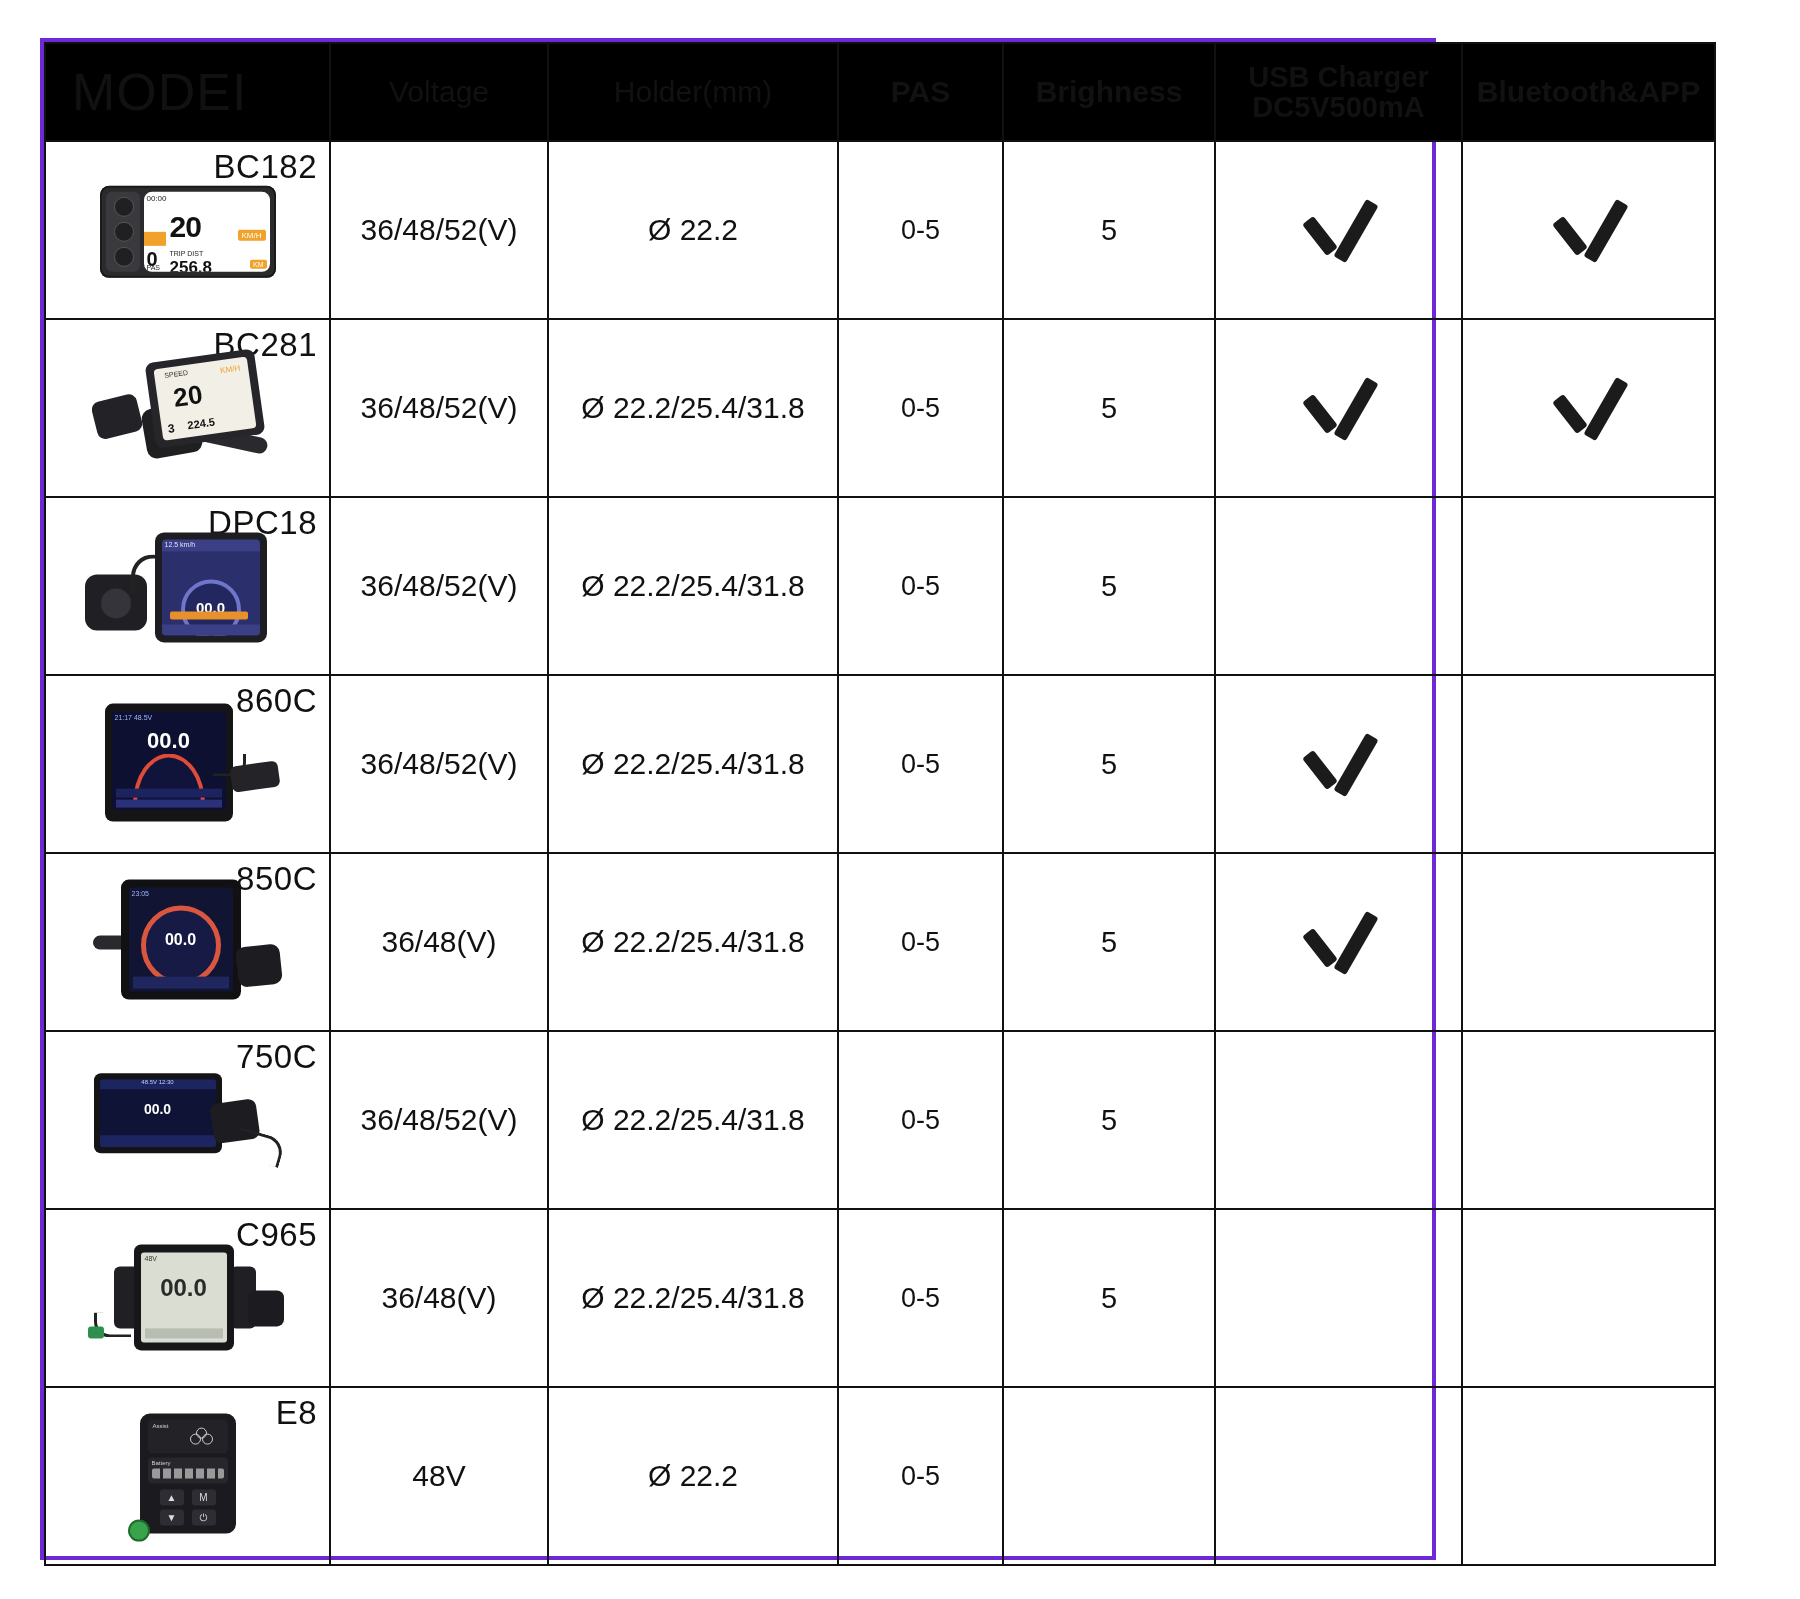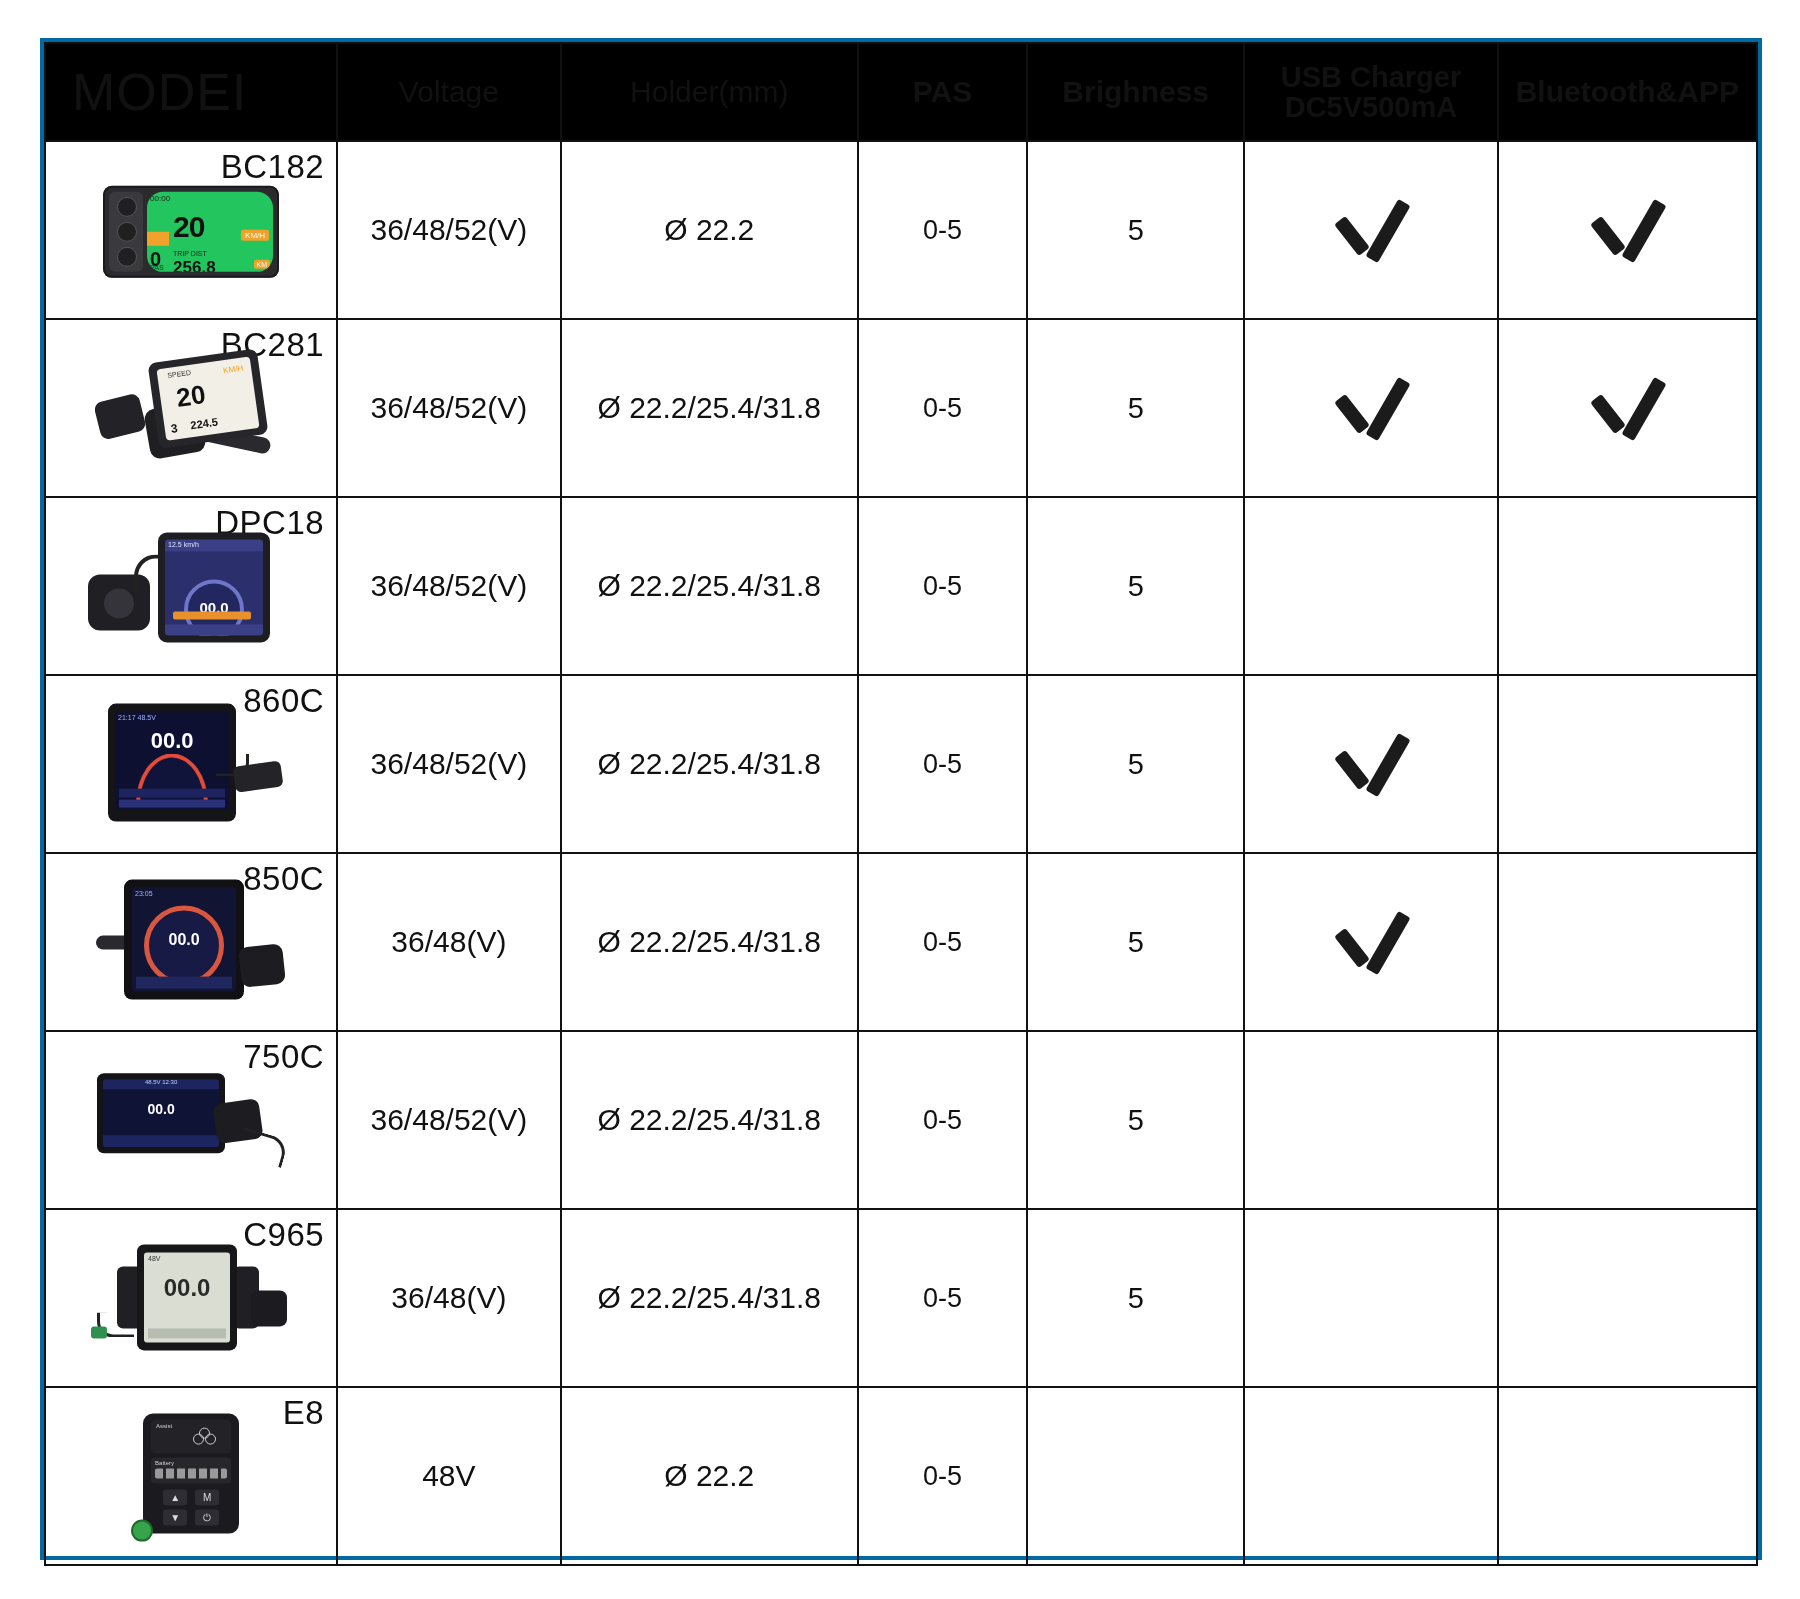--- a/index.html
+++ b/index.html
@@ -21,23 +21,23 @@
     top: 0;
     width: 1800px;
     height: 1599px;
     background: #fff;
   }
 
   .table-wrap {
     position: absolute;
     left: 40px;
     top: 38px;
-    width: 1722px;
+    width: 1396px;
     height: 1522px;
-    border: 4px solid #0369a1;
+    border: 4px solid #6d28d9;
     box-sizing: border-box;
     background: #fff;
   }
 
   table.spec {
     border-collapse: collapse;
     width: 100%;
     height: 100%;
     table-layout: fixed;
   }
@@ -167,21 +167,21 @@
   }
   .dev-bc182 .b {
     position: absolute; left: 8px; width: 18px; height: 18px;
     border-radius: 50%; background: #202023; border: 1px solid #555;
   }
   .dev-bc182 .b1 { top: 5px; }
   .dev-bc182 .b2 { top: 30px; }
   .dev-bc182 .b3 { top: 55px; }
   .dev-bc182 .lcd {
     position: absolute; left: 44px; top: 6px; right: 6px; bottom: 6px;
-    background: #22c55e; border-radius: 16px; overflow: hidden;
+    background: #ffffff; border-radius: 8px; overflow: hidden;
   }
   .dev-bc182 .lcd .top {
     position: absolute; left: 3px; top: 2px; font-size: 8px; color: #222;
   }
   .dev-bc182 .lcd .spd {
     position: absolute; left: 26px; top: 18px; font-size: 30px; font-weight: bold;
     color: #111; letter-spacing: -1px;
   }
   .dev-bc182 .lcd .kmh {
     position: absolute; right: 4px; top: 38px; background: #f0a22a; color: #fff;

